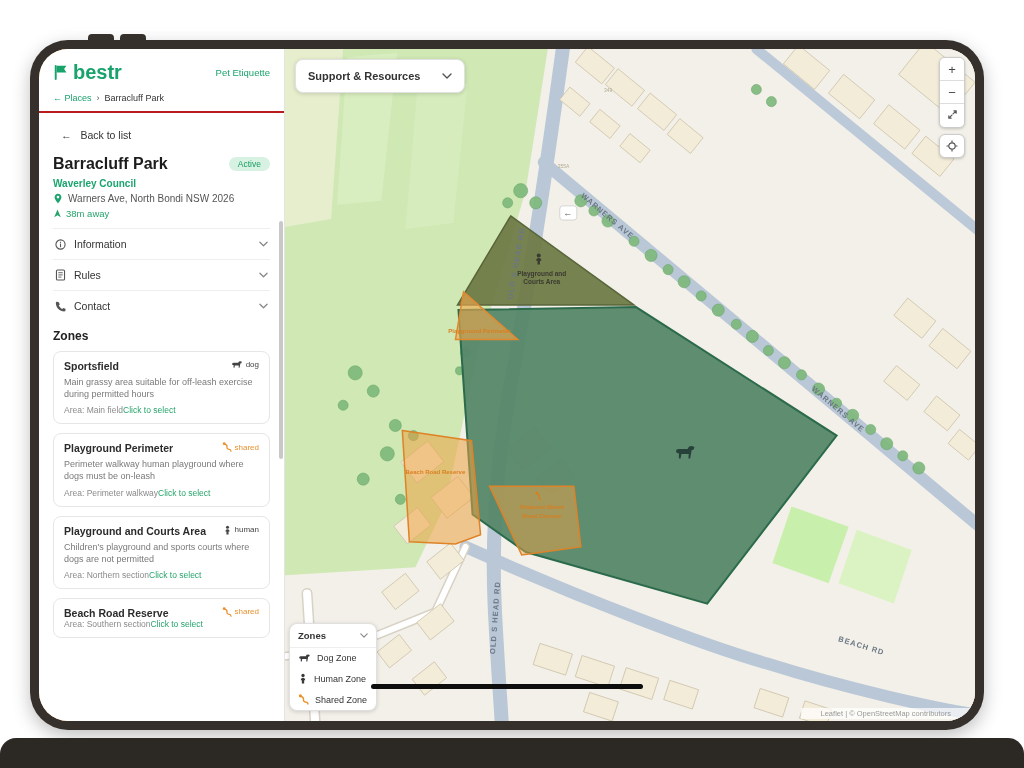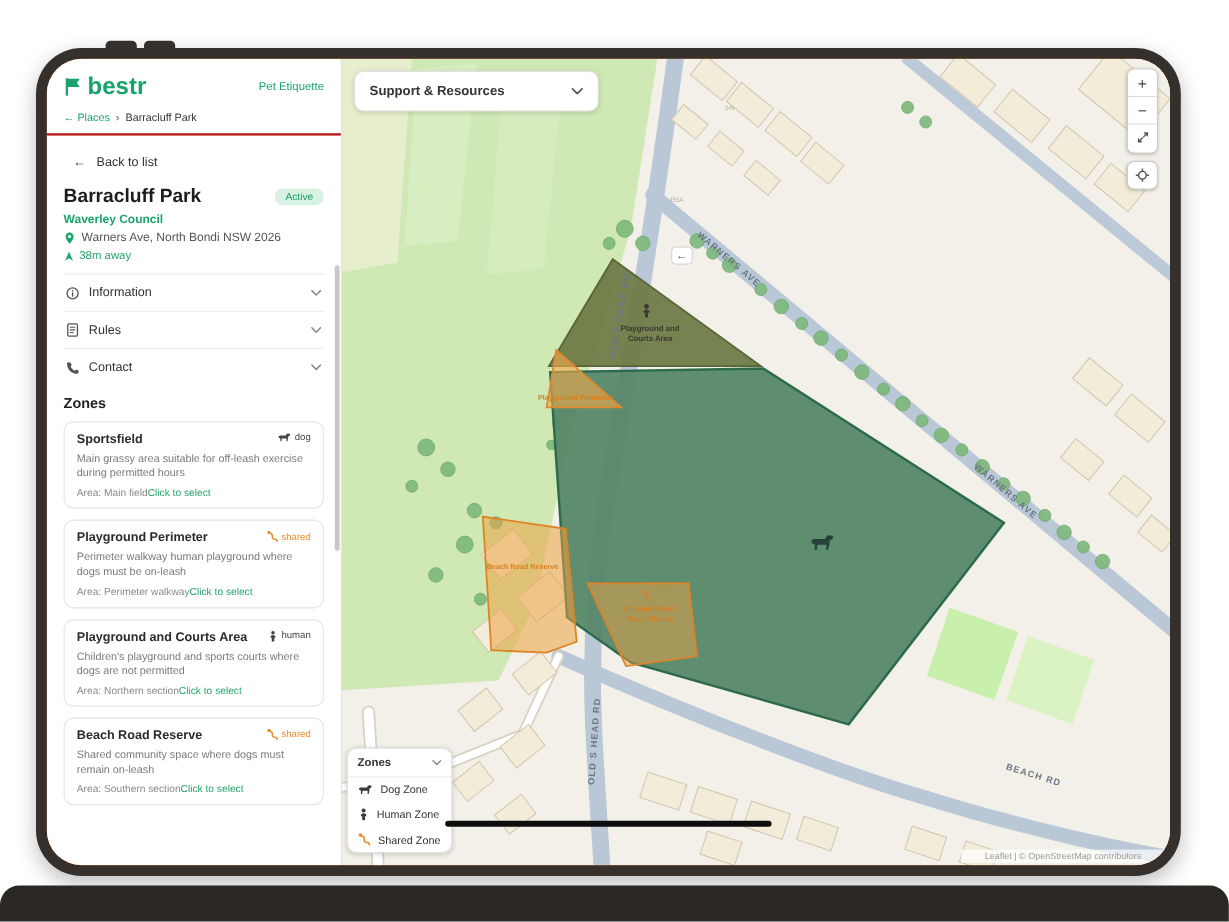--- a/index.html
+++ b/index.html
@@ -6,21 +6,21 @@
   html,body { width:1024px; height:768px; background:#ffffff; overflow:hidden;
               font-family:"Liberation Sans", sans-serif; }
 
   
   .tab-btn { position:absolute; top:34px; width:26px; height:12px; background:#38332e; border-radius:4px 4px 0 0; }
   .tab-btn.b1 { left:88px; } .tab-btn.b2 { left:120px; }
   .base-strip { position:absolute; left:0; right:0; bottom:0; height:30px; background:#2c2824; border-radius:16px 16px 0 0; }
   .tablet { position:absolute; left:30px; top:40px; width:954px; height:690px;
             background:#35302b; border-radius:38px; padding:9px;
             box-shadow:0 6px 18px rgba(0,0,0,.25); }
-  .screen { width:100%; height:100%; background:#f97316; border-radius:29px; overflow:hidden;
+  .screen { width:100%; height:100%; background:#fdba74; border-radius:29px; overflow:hidden;
             position:relative; display:flex; }
   .home-indicator { position:absolute; left:50%; bottom:32px; transform:translateX(-50%);
             width:272px; height:5px; background:#0d0d0d; border-radius:3px; z-index:60; }
 
   
   .sidebar { width:246px; min-width:246px; background:#fff; border-right:1px solid #e4e4e4;
              display:flex; flex-direction:column; position:relative; z-index:5; }
   .side-header { padding:12px 14px 4px; }
   .logo-row { display:flex; justify-content:space-between; align-items:center; }
   .logo { display:flex; align-items:center; gap:5px; color:#17a36b; font-size:20px; font-weight:bold; }
@@ -54,21 +54,21 @@
   .scroll-thumb { position:absolute; right:1px; top:172px; width:4px; height:238px; background:#c8c8c8; border-radius:2px; }
 
   
   .map-area { flex:1; position:relative; background:#f2f0e8; overflow:hidden; }
   .map-svg { position:absolute; inset:0; width:100%; height:100%; }
   .road-label { fill:#6b7785; font-size:7.5px; letter-spacing:1px; font-weight:bold; }
   .zlabel-orange { fill:#d97f1f; font-size:6px; font-weight:bold; }
   .zlabel-dark { fill:#3a3a30; font-size:6.5px; font-weight:bold; }
   .bldg-num { fill:#b3ab95; font-size:5px; }
 
-  .support-dd { position:absolute; left:10px; top:10px; width:204px; background:#fff;
+  .support-dd { position:absolute; left:10px; top:10px; width:170px; background:#fff;
                 border:1px solid #e1e1e1; border-radius:8px; box-shadow:0 1px 4px rgba(0,0,0,.15);
                 padding:10px 12px; display:flex; justify-content:space-between; align-items:center;
                 font-size:11px; font-weight:bold; color:#333; z-index:20; }
   .zoom-ctrls { position:absolute; right:10px; top:8px; width:26px; z-index:20; }
   .zc-group { background:#fff; border:1px solid #ccc; border-radius:6px; overflow:hidden; box-shadow:0 1px 3px rgba(0,0,0,.2); }
   .zc-group button { display:block; width:100%; height:23px; background:#fff; border:none;
                      border-bottom:1px solid #ddd; font-size:13px; color:#444; line-height:1; }
   .zc-group button:last-child { border-bottom:none; }
   .locate-btn { margin-top:6px; width:26px; height:24px; background:#fff; border:1px solid #ccc;
                 border-radius:6px; box-shadow:0 1px 3px rgba(0,0,0,.2); display:flex;
@@ -275,21 +275,20 @@
         <div class="zone-card">
           <div class="zc-top">
             <span class="zc-name">Beach Road Reserve</span>
             <span class="zc-badge t-shared">
               <svg class="ic" width="10" height="10">
                   <use href="#i-shared"></use>
                 </svg>
               <span>shared</span>
             </span>
           </div>
-          <div class="zc-desc">Shared community space where dogs must remain on-leash</div>
           <div class="zc-bottom">
             <span class="zc-area">Area: Southern section</span>
             <span class="zc-action">Click to select</span>
           </div>
         </div>
 
         
       </div>
       <div class="scroll-thumb"></div>
     </aside>

